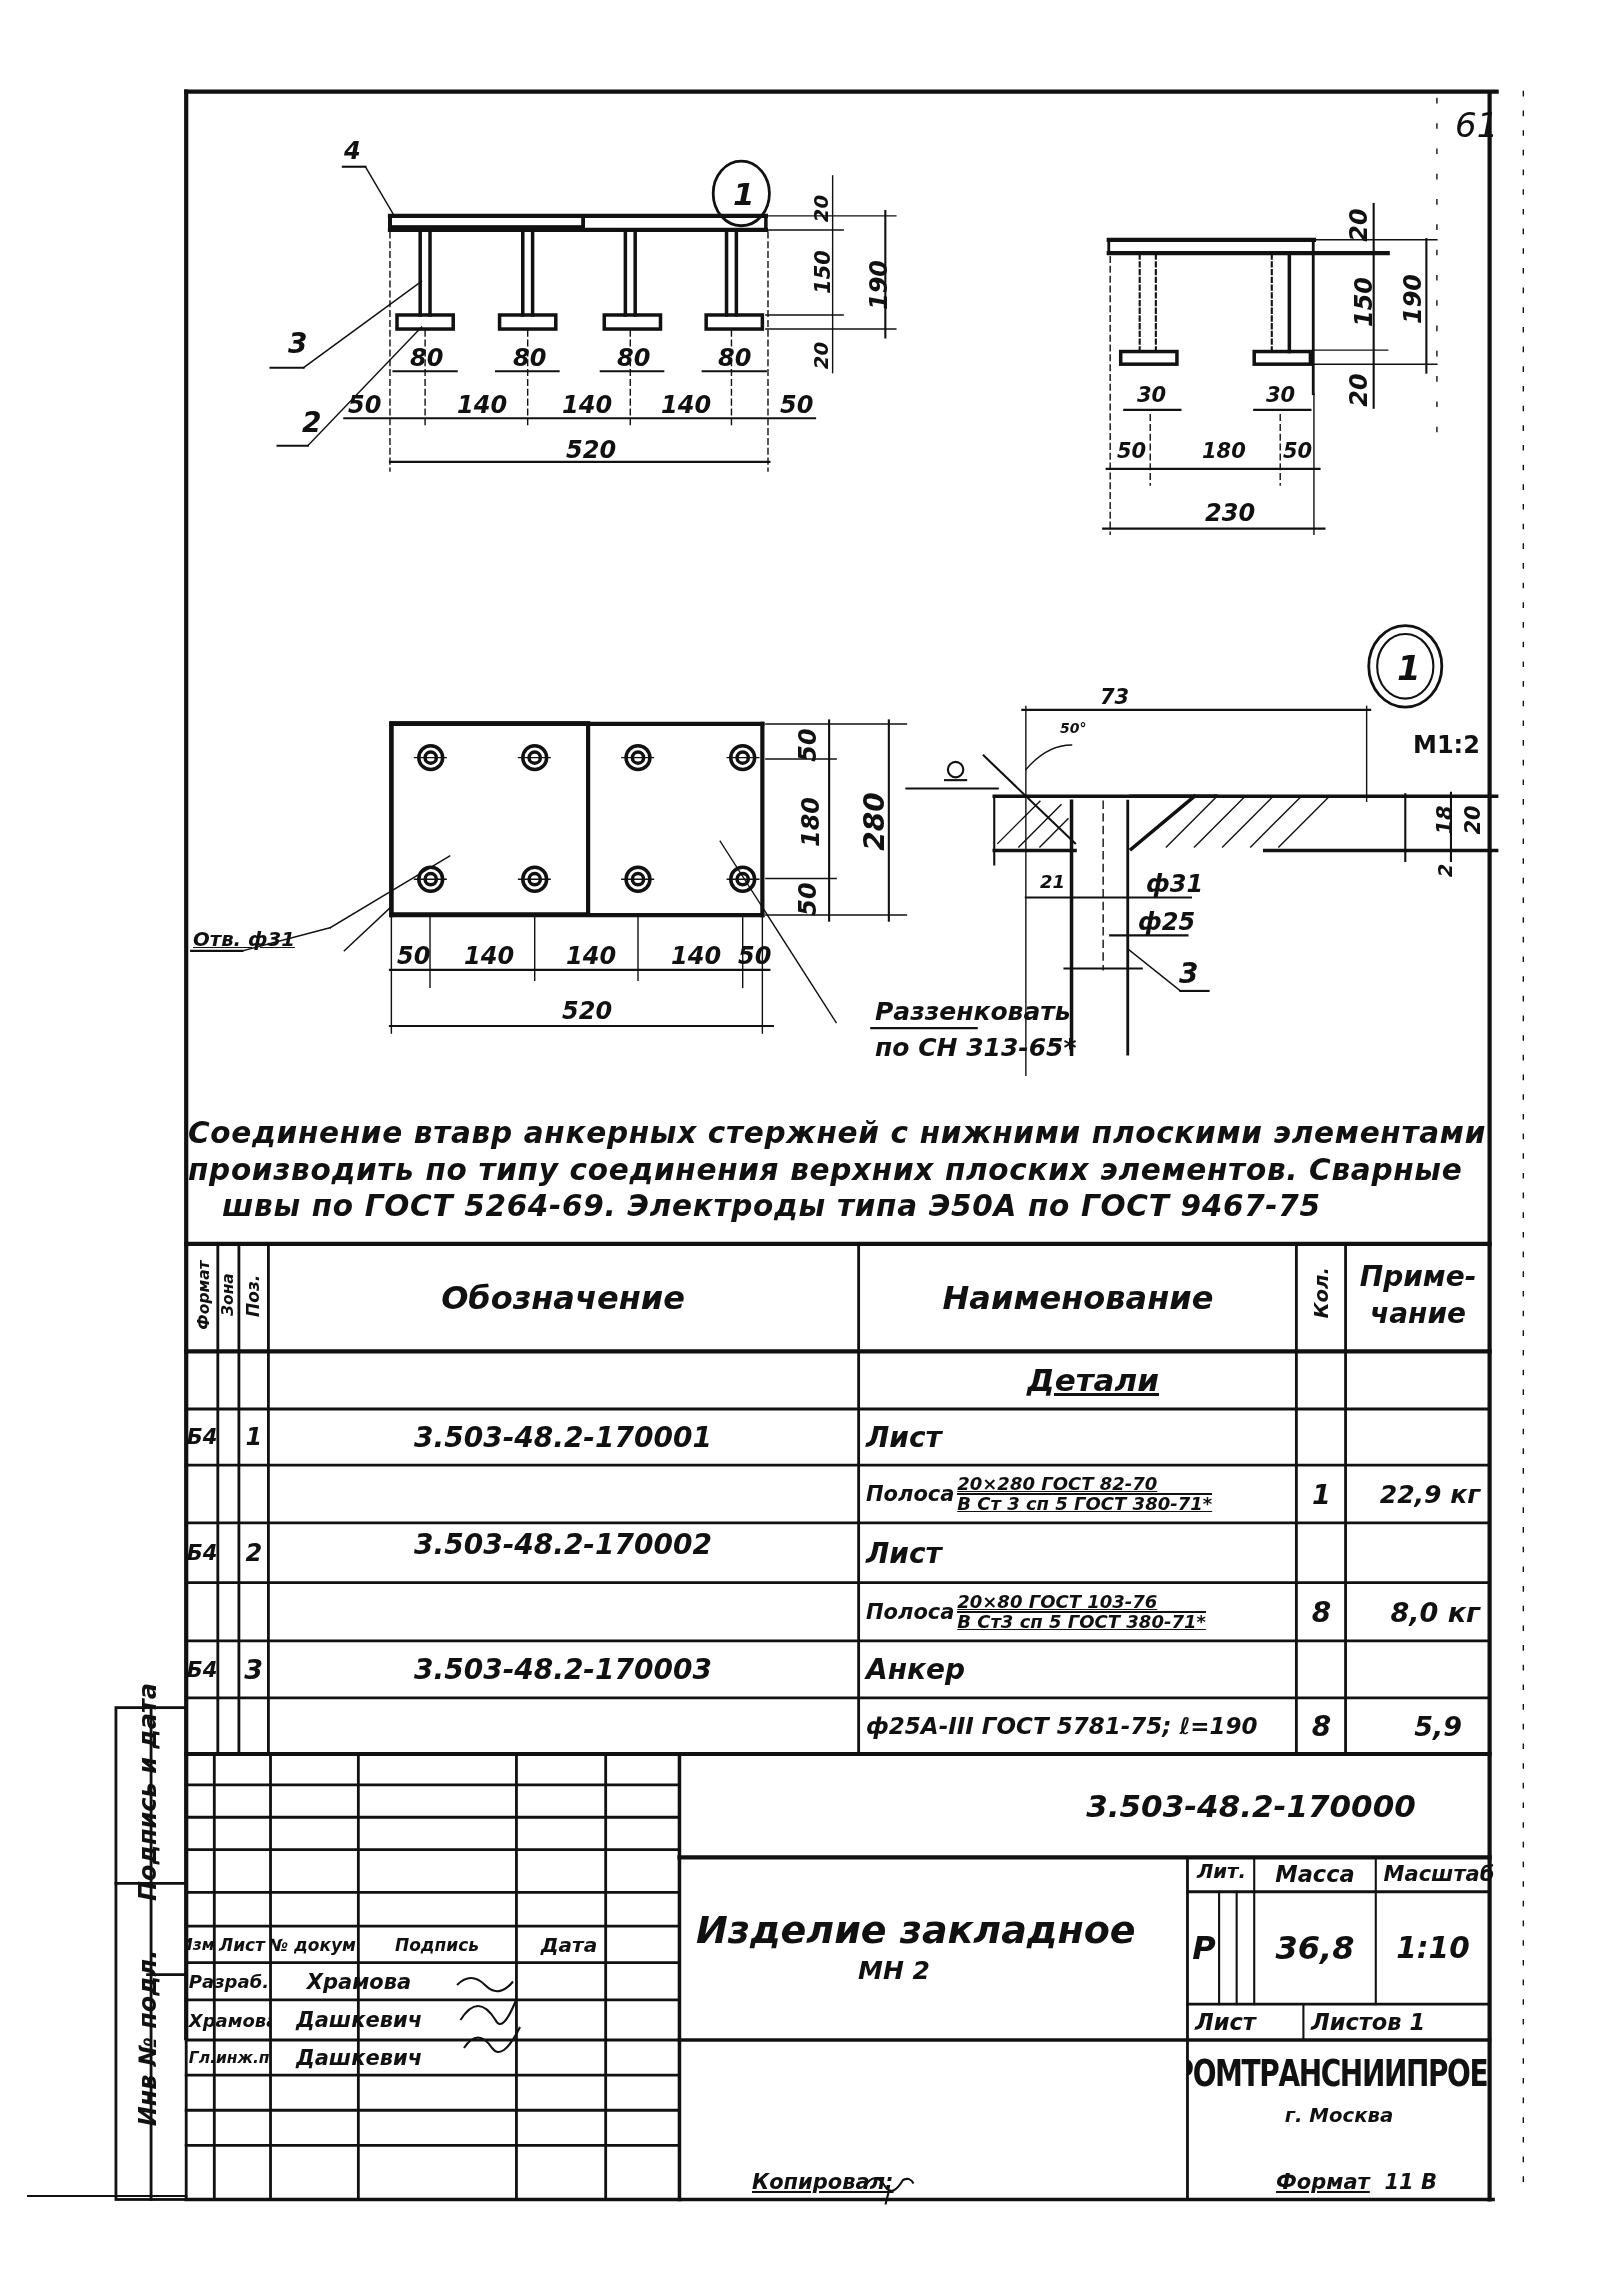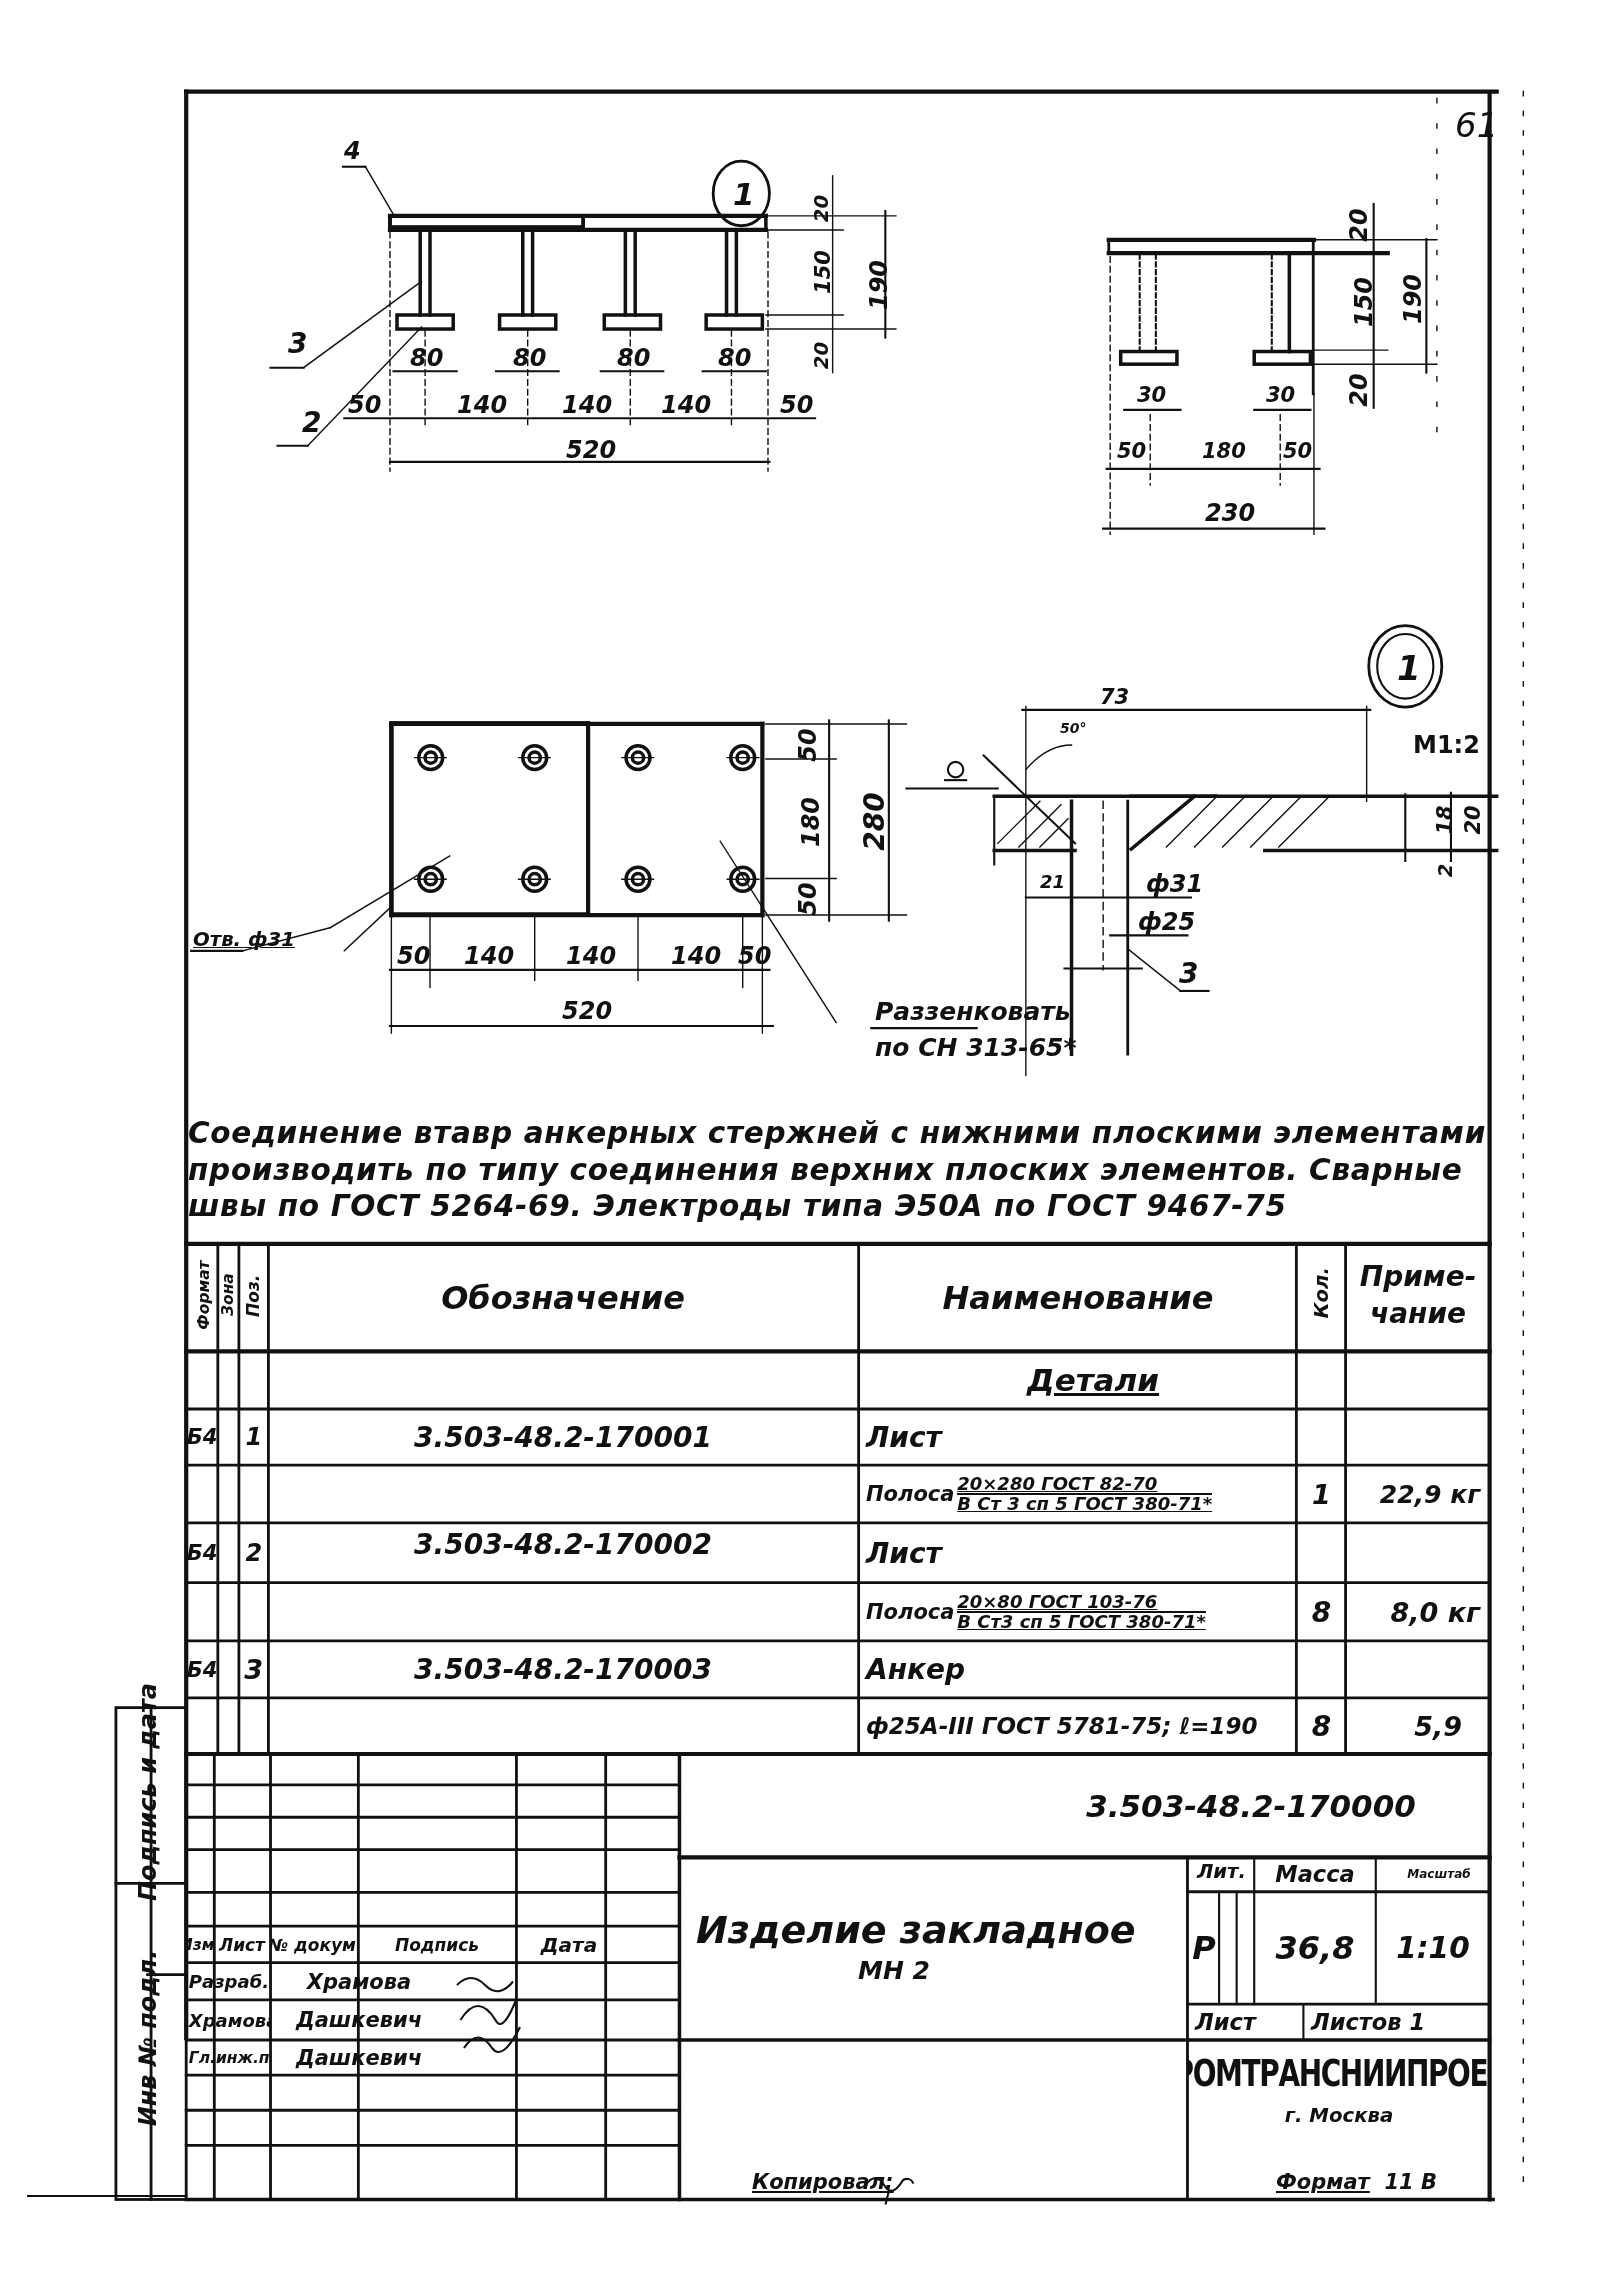--- a/index.html
+++ b/index.html
@@ -328,21 +328,21 @@
 <div class="abs dim vtext" style="left:1430px;top:808px;transform:rotate(-90deg);font-size:21px;">18</div>
 <div class="abs dim vtext" style="left:1458px;top:808px;transform:rotate(-90deg);font-size:21px;">20</div>
 <div class="abs dim vtext" style="left:1439px;top:859px;transform:rotate(-90deg);font-size:19.7px;">2</div>
 <div class="abs dim" style="left:1040px;top:871px;font-size:18px;">21</div>
 <div class="abs dim" style="left:1146px;top:870px;">ф31</div>
 <div class="abs dim" style="left:1138px;top:908px;">ф25</div>
 <div class="abs dim" style="left:1179px;top:957px;font-size:28px;">3</div>
 
 <div class="abs it" style="left:188px;top:1116px;font-size:29.5px;letter-spacing:0.7px;">Соединение втавр анкерных стержней с нижними плоскими элементами</div>
 <div class="abs it" style="left:188px;top:1153px;font-size:29.5px;letter-spacing:0.7px;">производить по типу соединения верхних плоских элементов. Сварные</div>
-<div class="abs it" style="left:188px;top:1189px;font-size:29.5px;letter-spacing:0.7px;">швы по ГОСТ 5264-69. Электроды типа Э50А по ГОСТ 9467-75</div>
+<div class="abs it" style="left:188px;top:1189px;font-size:29.5px;letter-spacing:0.7px;padding-left:34px;">швы по ГОСТ 5264-69. Электроды типа Э50А по ГОСТ 9467-75</div>
 
 <div class="abs it vtext" style="left:169px;top:1286px;transform:rotate(-90deg);font-size:15.5px;width:70px;text-align:center;">Формат</div>
 <div class="abs it vtext" style="left:207px;top:1286px;transform:rotate(-90deg);font-size:15.5px;width:42px;text-align:center;">Зона</div>
 <div class="abs it vtext" style="left:232px;top:1286px;transform:rotate(-90deg);font-size:17px;width:42px;text-align:center;">Поз.</div>
 <div class="cell" style="left:268px;top:1244px;width:590px;height:108px;font-size:32px;">Обозначение</div>
 <div class="cell" style="left:859px;top:1244px;width:438px;height:108px;font-size:32px;">Наименование</div>
 <div class="abs it vtext" style="left:1300px;top:1286px;transform:rotate(-90deg);font-size:19.7px;width:42px;text-align:center;">Кол.</div>
 <div class="abs it" style="left:1346px;top:1258px;width:144px;text-align:center;font-size:28px;line-height:37px;">
   <div>Приме-</div>
   <div>чание</div>
@@ -411,21 +411,21 @@
   </svg>
 </div>
 
 <div class="abs it" style="left:696px;top:1908px;width:478px;">
   <div style="font-size:38px;">Изделие закладное</div>
   <div style="font-size:25px;margin-left:162px;margin-top:4.2px;">МН 2</div>
 </div>
 
 <div class="cell" style="left:1188px;top:1857px;width:67px;height:28px;font-size:19.7px;">Лит.</div>
 <div class="cell" style="left:1254px;top:1857px;width:122px;height:34px;font-size:22.5px;">Масса</div>
-<div class="cell" style="left:1376px;top:1857px;width:126px;height:34px;font-size:12px;">Масштаб</div>
+<div class="cell" style="left:1376px;top:1857px;width:126px;height:34px;font-size:21px;">Масштаб</div>
 <div class="cell" style="left:1188px;top:1892px;width:32px;height:112px;font-size:32px;">Р</div>
 <div class="cell" style="left:1254px;top:1892px;width:122px;height:112px;font-size:32px;">36,8</div>
 <div class="cell" style="left:1376px;top:1892px;width:114px;height:112px;font-size:29.5px;">1:10</div>
 <div class="cell left" style="left:1188px;top:2004px;width:116px;height:36px;font-size:22.5px;">Лист</div>
 <div class="cell left" style="left:1304px;top:2004px;width:186px;height:36px;font-size:22.5px;">
   <span>Листов</span>&nbsp;<span>1</span>
 </div>
 <div class="cell" style="left:1188px;top:2049px;width:302px;height:49px;font-size:28px;font-style:normal;letter-spacing:-1.4px;transform:scaleY(1.35);">ПРОМТРАНСНИИПРОЕКТ</div>
 <div class="cell" style="left:1188px;top:2101px;width:302px;height:28px;font-size:19.7px;">г. Москва</div>
 

